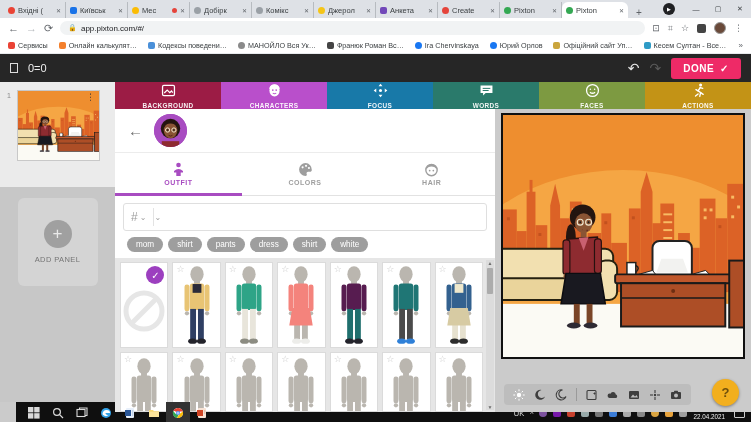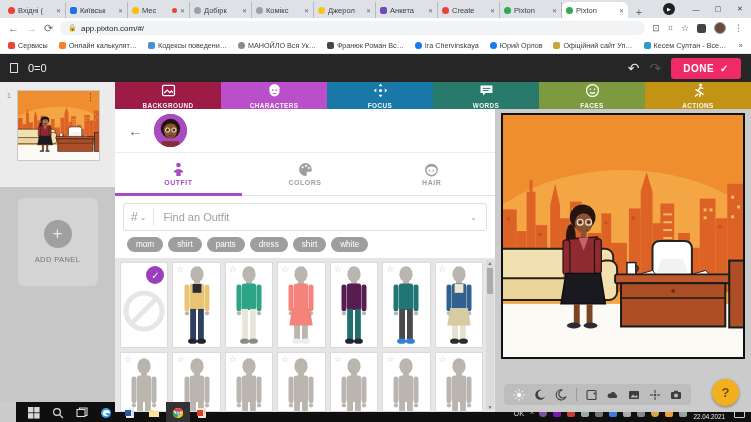--- a/index.html
+++ b/index.html
@@ -515,21 +515,20 @@
             </div>
             <div class="etab-underline"></div>
           </div>
 
           <div class="search-row">
             <div class="hash-btn">
               <span class="hash-sym">#</span>
               <span class="chev">⌄</span>
             </div>
             <div class="search-sep"></div>
-            <input class="search-input" type="text" placeholder="Find an Outfit" style="">
             <span class="chev search-chev">⌄</span>
           </div>
 
           <div class="chips-row">
             <span class="chip">mom</span>
             <span class="chip">shirt</span>
             <span class="chip">pants</span>
             <span class="chip">dress</span>
             <span class="chip">shirt</span>
             <span class="chip">white</span>

